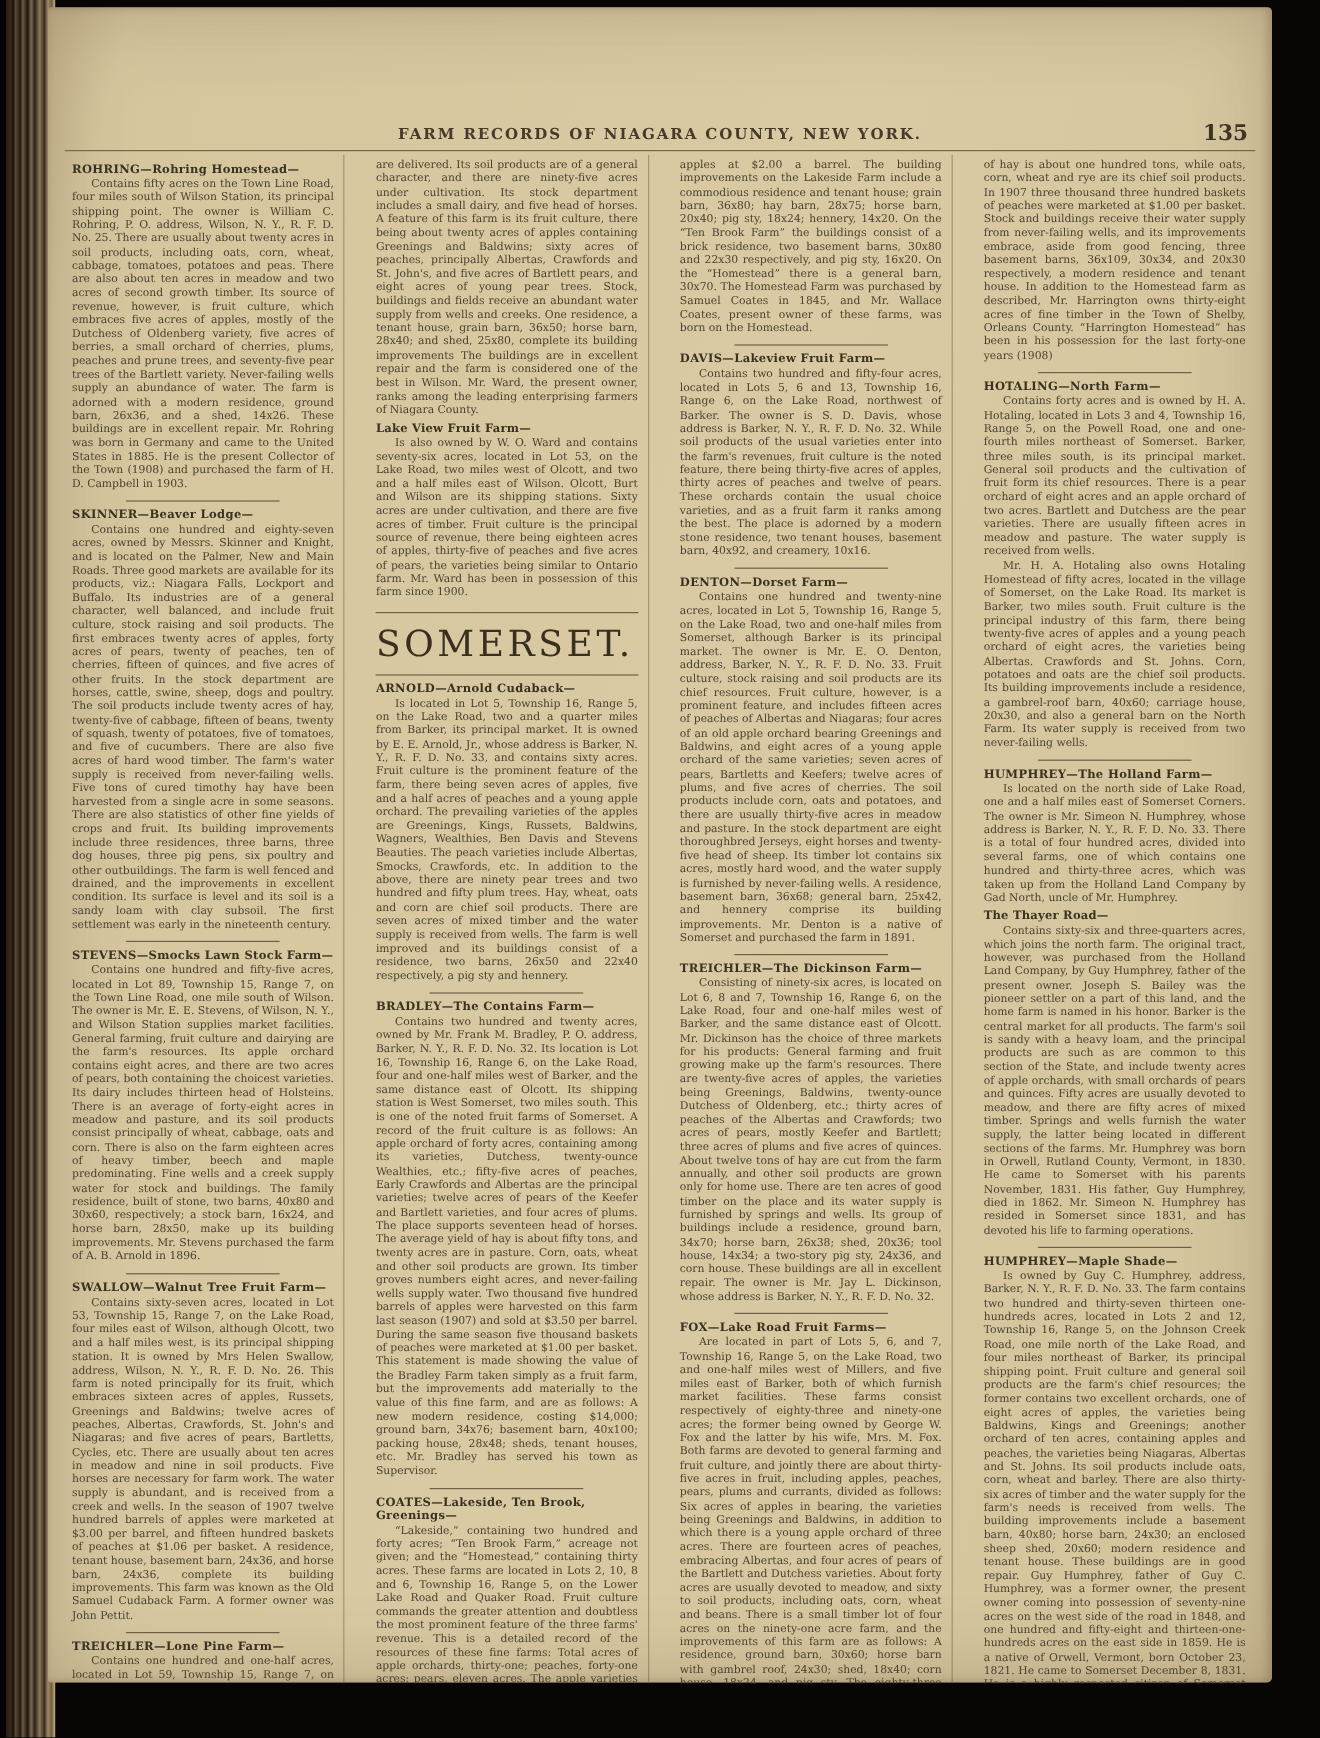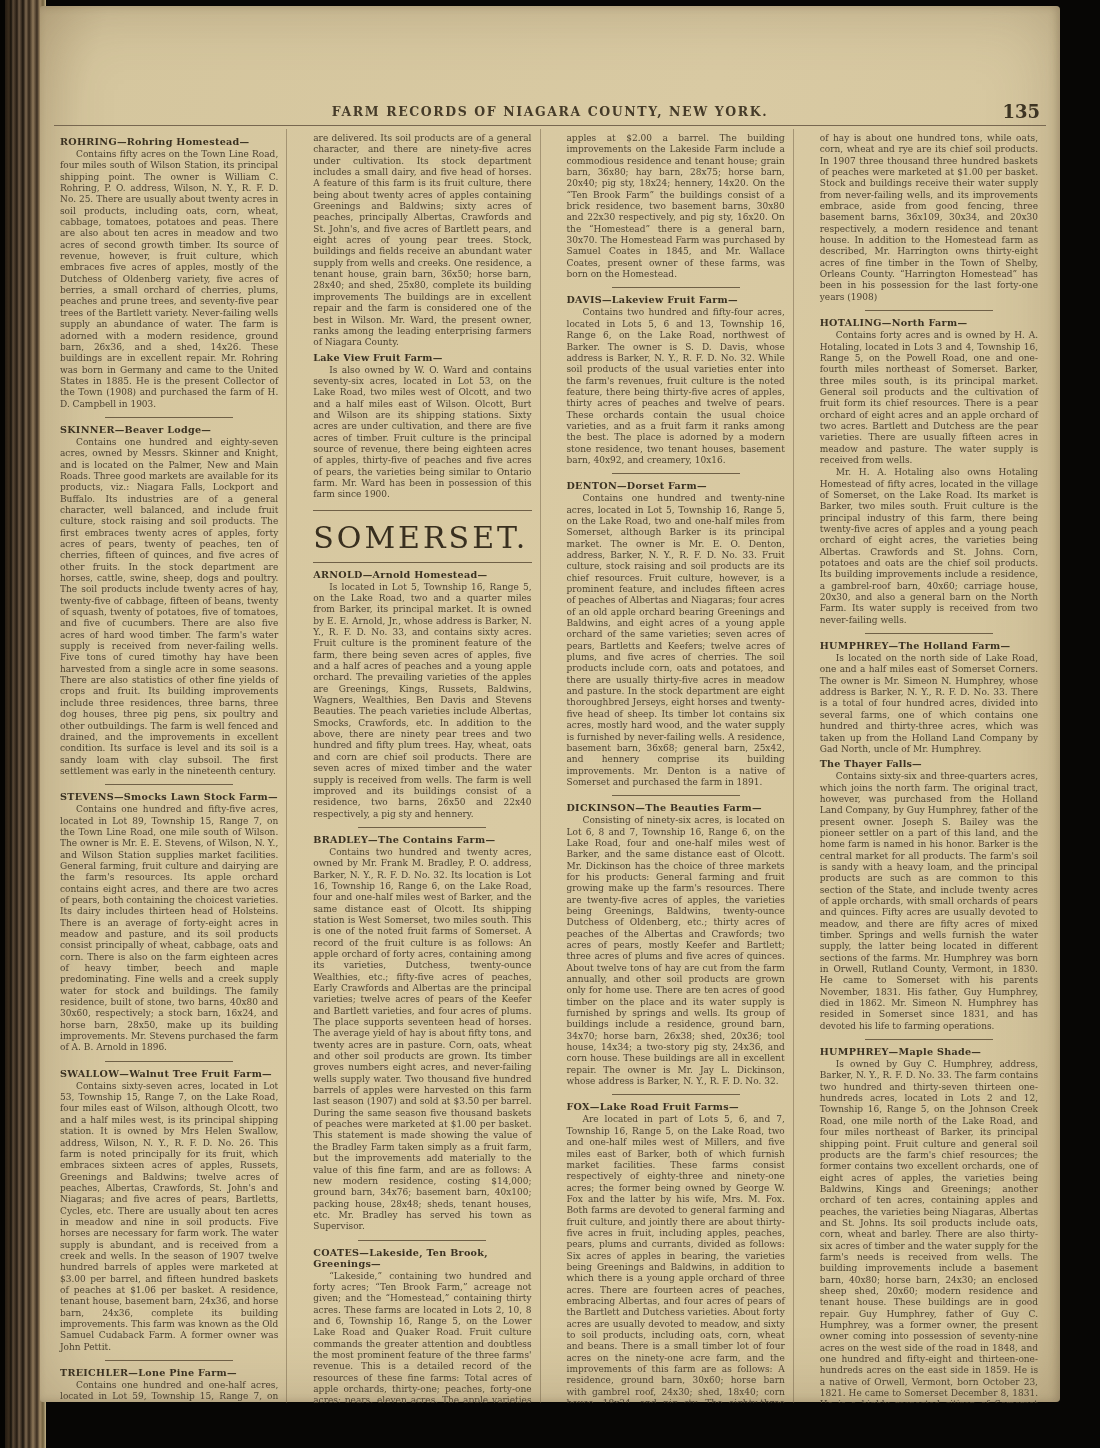--- a/index.html
+++ b/index.html
@@ -92,54 +92,54 @@
           <p class="body">Contains sixty-seven acres, located in Lot 53, Township 15, Range 7, on the Lake Road, four miles east of Wilson, although Olcott, two and a half miles west, is its principal shipping station.  It is owned by Mrs Helen Swallow, address, Wilson, N. Y., R. F. D. No. 26.  This farm is noted principally for its fruit, which embraces sixteen acres of apples, Russets, Greenings and Baldwins; twelve acres of peaches, Albertas, Crawfords, St. John's and Niagaras; and five acres of pears, Bartletts, Cycles, etc.  There are usually about ten acres in meadow and nine in soil products.  Five horses are necessary for farm work.  The water supply is abundant, and is received from a creek and wells.  In the season of 1907 twelve hundred barrels of apples were marketed at $3.00 per barrel, and fifteen hundred baskets of peaches at $1.06 per basket.  A residence, tenant house, basement barn, 24x36, and horse barn, 24x36, complete its building improvements.  This farm was known as the Old Samuel Cudaback Farm.  A former owner was John Pettit.</p>
           <div class="sep"></div>
           <div class="entry-heading">TREICHLER—Lone Pine Farm—</div>
           <p class="body">Contains one hundred and one-half acres, located in Lot 59, Township 15, Range 7, on the Ide Road, three miles west of Wilson Station, which, together with Newfane furnish market facilities.  The owner is David G. Treichler, address, Burt, N. Y., R. F. D. No. 28.  General soil products, fruit culture and a small dairy are the principal sources of revenue.  The fruit department includes seven acres of apples, Greenings and Baldwins, and two acres of grapes.  The annual yield of hay is about twenty tons and soil products embrace oats, corn, peas, beets, sweet corn, potatoes, wheat, etc.  There is a small timber grove on the farm of nine acres, mostly second growth, and its water supply is furnished by wells. Its building improvements embrace a residence, ground barn, 30x60, tool shed and blacksmith shop.  Mr. Treichler has owned the farm since 1865.  He is a native of the town of Lewiston.</p>
         </div>
         <div class="col">
           <p class="body no-indent">are delivered.  Its soil products are of a general character, and there are ninety-five acres under cultivation. Its stock department includes a small dairy, and five head of horses.  A feature of this farm is its fruit culture, there being about twenty acres of apples containing Greenings and Baldwins; sixty acres of peaches, principally Albertas, Crawfords and St. John's, and five acres of Bartlett pears, and eight acres of young pear trees. Stock, buildings and fields receive an abundant water supply from wells and creeks.  One residence, a tenant house, grain barn, 36x50; horse barn, 28x40; and shed, 25x80, complete its building improvements  The buildings are in excellent repair and the farm is considered one of the best in Wilson.  Mr. Ward, the present owner, ranks among the leading enterprising farmers of Niagara County.</p>
           <div class="entry-heading sub">Lake View Fruit Farm—</div>
           <p class="body">Is also owned by W. O. Ward and contains seventy-six acres, located in Lot 53, on the Lake Road, two miles west of Olcott, and two and a half miles east of Wilson. Olcott, Burt and Wilson are its shipping stations.  Sixty acres are under cultivation, and there are five acres of timber.  Fruit culture is the principal source of revenue, there being eighteen acres of apples, thirty-five of peaches and five acres of pears, the varieties being similar to Ontario farm.  Mr. Ward has been in possession of this farm since 1900.</p>
           <div class="section-head"><span>SOMERSET.</span></div>
-          <div class="entry-heading">ARNOLD—Arnold Homestead—</div>
+          <div class="entry-heading">ARNOLD—Arnold Cudaback—</div>
           <p class="body">Is located in Lot 5, Township 16, Range 5, on the Lake Road, two and a quarter miles from Barker, its principal market.  It is owned by E. E. Arnold, Jr., whose address is Barker, N. Y., R. F. D. No. 33, and contains sixty acres.  Fruit culture is the prominent feature of the farm, there being seven acres of apples, five and a half acres of peaches and a young apple orchard.  The prevailing varieties of the apples are Greenings, Kings, Russets, Baldwins, Wagners, Wealthies, Ben Davis and Stevens Beauties.  The peach varieties include Albertas, Smocks, Crawfords, etc.  In addition to the above, there are ninety pear trees and two hundred and fifty plum trees.  Hay, wheat, oats and corn are chief soil products.  There are seven acres of mixed timber and the water supply is received from wells.  The farm is well improved and its buildings consist of a residence, two barns, 26x50 and 22x40 respectively, a pig sty and hennery.</p>
           <div class="sep"></div>
           <div class="entry-heading">BRADLEY—The Contains Farm—</div>
           <p class="body">Contains two hundred and twenty acres, owned by Mr. Frank M. Bradley, P. O. address, Barker, N. Y., R. F. D. No. 32.  Its location is Lot 16, Township 16, Range 6, on the Lake Road, four and one-half miles west of Barker, and the same distance east of Olcott. Its shipping station is West Somerset, two miles south. This is one of the noted fruit farms of Somerset.  A record of the fruit culture is as follows: An apple orchard of forty acres, containing among its varieties, Dutchess, twenty-ounce Wealthies, etc.; fifty-five acres of peaches, Early Crawfords and Albertas are the principal varieties; twelve acres of pears of the Keefer and Bartlett varieties, and four acres of plums.  The place supports seventeen head of horses.  The average yield of hay is about fifty tons, and twenty acres are in pasture.  Corn, oats, wheat and other soil products are grown.  Its timber groves numbers eight acres, and never-failing wells supply water.  Two thousand five hundred barrels of apples were harvested on this farm last season (1907) and sold at $3.50 per barrel.  During the same season five thousand baskets of peaches were marketed at $1.00 per basket.  This statement is made showing the value of the Bradley Farm taken simply as a fruit farm, but the improvements add materially to the value of this fine farm, and are as follows: A new modern residence, costing $14,000; ground barn, 34x76; basement barn, 40x100; packing house, 28x48; sheds, tenant houses, etc.  Mr. Bradley has served his town as Supervisor.</p>
           <div class="sep"></div>
           <div class="entry-heading">COATES—Lakeside, Ten Brook, Greenings—</div>
           <p class="body">“Lakeside,” containing two hundred and forty acres; “Ten Brook Farm,” acreage not given; and the “Homestead,” containing thirty acres.  These farms are located in Lots 2, 10, 8 and 6, Township 16, Range 5, on the Lower Lake Road and Quaker Road.  Fruit culture commands the greater attention and doubtless the most prominent feature of the three farms' revenue.  This is a detailed record of the resources of these fine farms: Total acres of apple orchards, thirty-one; peaches, forty-one acres; pears, eleven acres.  The apple varieties consist of Baldwins, Greenings, Russets, Wealthies, etc.  The popular peach varieties include the Albertas, Niagaras and Crawfords, and the varieties of pears grown are the Bartletts, Keefers and Dutchess. In addition to the above record there are several acres of plum and quince trees.  These farms support forty cows and twelve horses, and there are usually about fifty acres of meadow, forty of pasture, twenty-five in wheat, thirty in oats, twenty in corn and several acres in potatoes, in addition to which there are twenty acres of good timber.  In 1907, five hundred barrels of pears were marketed at $4.00 a barrel.  The same year two thousand baskets of peaches at $1.00 per basket, and seven hundred and fifty barrels of apples at $3.00 per barrel.  In 1906, five hundred barrels of pears at $2.50 a barrel, and six thousand baskets of peaches at 50 cents a basket; seven hundred and fifty barrels of</p>
         </div>
         <div class="col">
           <p class="body no-indent">apples at $2.00 a barrel.  The building improvements on the Lakeside Farm include a commodious residence and tenant house; grain barn, 36x80; hay barn, 28x75; horse barn, 20x40; pig sty, 18x24; hennery, 14x20.  On the “Ten Brook Farm” the buildings consist of a brick residence, two basement barns, 30x80 and 22x30 respectively, and pig sty, 16x20.  On the “Homestead” there is a general barn, 30x70.  The Homestead Farm was purchased by Samuel Coates in 1845, and Mr. Wallace Coates, present owner of these farms, was born on the Homestead.</p>
           <div class="sep"></div>
           <div class="entry-heading">DAVIS—Lakeview Fruit Farm—</div>
           <p class="body">Contains two hundred and fifty-four acres, located in Lots 5, 6 and 13, Township 16, Range 6, on the Lake Road, northwest of Barker.  The owner is S. D. Davis, whose address is Barker, N. Y., R. F. D. No. 32. While soil products of the usual varieties enter into the farm's revenues, fruit culture is the noted feature, there being thirty-five acres of apples, thirty acres of peaches and twelve of pears.  These orchards contain the usual choice varieties, and as a fruit farm it ranks among the best.  The place is adorned by a modern stone residence, two tenant houses, basement barn, 40x92, and creamery, 10x16.</p>
           <div class="sep"></div>
           <div class="entry-heading">DENTON—Dorset Farm—</div>
           <p class="body">Contains one hundred and twenty-nine acres, located in Lot 5, Township 16, Range 5, on the Lake Road, two and one-half miles from Somerset, although Barker is its principal market.  The owner is Mr. E. O. Denton, address, Barker, N. Y., R. F. D. No. 33.  Fruit culture, stock raising and soil products are its chief resources. Fruit culture, however, is a prominent feature, and includes fifteen acres of peaches of Albertas and Niagaras; four acres of an old apple orchard bearing Greenings and Baldwins, and eight acres of a young apple orchard of the same varieties; seven acres of pears, Bartletts and Keefers; twelve acres of plums, and five acres of cherries.  The soil products include corn, oats and potatoes, and there are usually thirty-five acres in meadow and pasture.  In the stock department are eight thoroughbred Jerseys, eight horses and twenty-five head of sheep. Its timber lot contains six acres, mostly hard wood, and the water supply is furnished by never-failing wells.  A residence, basement barn, 36x68; general barn, 25x42, and hennery comprise its building improvements.  Mr. Denton is a native of Somerset and purchased the farm in 1891.</p>
           <div class="sep"></div>
-          <div class="entry-heading">DICKINSON—The Beauties Farm—</div>
+          <div class="entry-heading">TREICHLER—The Dickinson Farm—</div>
           <p class="body">Consisting of ninety-six acres, is located on Lot 6, 8 and 7, Township 16, Range 6, on the Lake Road, four and one-half miles west of Barker, and the same distance east of Olcott.  Mr. Dickinson has the choice of three markets for his products:  General farming and fruit growing make up the farm's resources.  There are twenty-five acres of apples, the varieties being Greenings, Baldwins, twenty-ounce Dutchess of Oldenberg, etc.; thirty acres of peaches of the Albertas and Crawfords; two acres of pears, mostly Keefer and Bartlett; three acres of plums and five acres of quinces.  About twelve tons of hay are cut from the farm annually, and other soil products are grown only for home use.  There are ten acres of good timber on the place and its water supply is furnished by springs and wells.  Its group of buildings include a residence, ground barn, 34x70; horse barn, 26x38; shed, 20x36; tool house, 14x34; a two-story pig sty, 24x36, and corn house.  These buildings are all in excellent repair.  The owner is Mr. Jay L. Dickinson, whose address is Barker, N. Y., R. F. D. No. 32.</p>
           <div class="sep"></div>
           <div class="entry-heading">FOX—Lake Road Fruit Farms—</div>
           <p class="body">Are located in part of Lots 5, 6, and 7, Township 16, Range 5, on the Lake Road, two and one-half miles west of Millers, and five miles east of Barker, both of which furnish market facilities.  These farms consist respectively of eighty-three and ninety-one acres; the former being owned by George W. Fox and the latter by his wife, Mrs. M. Fox.  Both farms are devoted to general farming and fruit culture, and jointly there are about thirty-five acres in fruit, including apples, peaches, pears, plums and currants, divided as follows: Six acres of apples in bearing, the varieties being Greenings and Baldwins, in addition to which there is a young apple orchard of three acres.  There are fourteen acres of peaches, embracing Albertas, and four acres of pears of the Bartlett and Dutchess varieties.  About forty acres are usually devoted to meadow, and sixty to soil products, including oats, corn, wheat and beans.  There is a small timber lot of four acres on the ninety-one acre farm, and the improvements of this farm are as follows: A residence, ground barn, 30x60; horse barn with gambrel roof, 24x30; shed, 18x40; corn house, 18x24, and pig sty.  The eighty-three acre farm is ornamented with a fine modern residence, basement barn, 40x80, and shed, 18x40.  In addition to these, there is a grist mill used exclusively for the farm's benefit.  Mr. Fox purchased of James Dickinson in 1885.</p>
         </div>
         <div class="col">
           <p class="body no-indent">of hay is about one hundred tons, while oats, corn, wheat and rye are its chief soil products.  In 1907 three thousand three hundred baskets of peaches were marketed at $1.00 per basket.  Stock and buildings receive their water supply from never-failing wells, and its improvements embrace, aside from good fencing, three basement barns, 36x109, 30x34, and 20x30 respectively, a modern residence and tenant house.  In addition to the Homestead farm as described, Mr. Harrington owns thirty-eight acres of fine timber in the Town of Shelby, Orleans County.  “Harrington Homestead” has been in his possession for the last forty-one years (1908)</p>
           <div class="sep"></div>
           <div class="entry-heading">HOTALING—North Farm—</div>
           <p class="body">Contains forty acres and is owned by H. A. Hotaling, located in Lots 3 and 4, Township 16, Range 5, on the Powell Road, one and one-fourth miles northeast of Somerset.  Barker, three miles south, is its principal market.  General soil products and the cultivation of fruit form its chief resources.  There is a pear orchard of eight acres and an apple orchard of two acres.  Bartlett and Dutchess are the pear varieties. There are usually fifteen acres in meadow and pasture. The water supply is received from wells.</p>
           <p class="body">Mr. H. A. Hotaling also owns Hotaling Homestead of fifty acres, located in the village of Somerset, on the Lake Road.  Its market is Barker, two miles south. Fruit culture is the principal industry of this farm, there being twenty-five acres of apples and a young peach orchard of eight acres, the varieties being Albertas. Crawfords and St. Johns.  Corn, potatoes and oats are the chief soil products.  Its building improvements include a residence, a gambrel-roof barn, 40x60; carriage house, 20x30, and also a general barn on the North Farm.  Its water supply is received from two never-failing wells.</p>
           <div class="sep"></div>
           <div class="entry-heading">HUMPHREY—The Holland Farm—</div>
           <p class="body">Is located on the north side of Lake Road, one and a half miles east of Somerset Corners.  The owner is Mr. Simeon N. Humphrey, whose address is Barker, N. Y., R. F. D. No. 33.  There is a total of four hundred acres, divided into several farms, one of which contains one hundred and thirty-three acres, which was taken up from the Holland Land Company by Gad North, uncle of Mr. Humphrey.</p>
-          <div class="entry-heading sub">The Thayer Falls—</div>
+          <div class="entry-heading sub">The Thayer Road—</div>
           <p class="body">Contains sixty-six and three-quarters acres, which joins the north farm.  The original tract, however, was purchased from the Holland Land Company, by Guy Humphrey, father of the present owner.  Joseph S. Bailey was the pioneer settler on a part of this land, and the home farm is named in his honor.  Barker is the central market for all products.  The farm's soil is sandy with a heavy loam, and the principal products are such as are common to this section of the State, and include twenty acres of apple orchards, with small orchards of pears and quinces.  Fifty acres are usually devoted to meadow, and there are fifty acres of mixed timber. Springs and wells furnish the water supply, the latter being located in different sections of the farms.  Mr. Humphrey was born in Orwell, Rutland County, Vermont, in 1830.  He came to Somerset with his parents November, 1831.  His father, Guy Humphrey, died in 1862.  Mr. Simeon N. Humphrey has resided in Somerset since 1831, and has devoted his life to farming operations.</p>
           <div class="sep"></div>
           <div class="entry-heading">HUMPHREY—Maple Shade—</div>
           <p class="body">Is owned by Guy C. Humphrey, address, Barker, N. Y., R. F. D. No. 33.  The farm contains two hundred and thirty-seven thirteen one-hundreds acres, located in Lots 2 and 12, Township 16, Range 5, on the Johnson Creek Road, one mile north of the Lake Road, and four miles northeast of Barker, its principal shipping point.  Fruit culture and general soil products are the farm's chief resources; the former contains two excellent orchards, one of eight acres of apples, the varieties being Baldwins, Kings and Greenings; another orchard of ten acres, containing apples and peaches, the varieties being Niagaras, Albertas and St. Johns.  Its soil products include oats, corn, wheat and barley.  There are also thirty-six acres of timber and the water supply for the farm's needs is received from wells.  The building improvements include a basement barn, 40x80; horse barn, 24x30; an enclosed sheep shed, 20x60; modern residence and tenant house.  These buildings are in good repair.  Guy Humphrey, father of Guy C. Humphrey, was a former owner, the present owner coming into possession of seventy-nine acres on the west side of the road in 1848, and one hundred and fifty-eight and thirteen-one-hundreds acres on the east side in 1859. He is a native of Orwell, Vermont, born October 23, 1821.  He came to Somerset December 8, 1831.  He is a highly respected citizen of Somerset and served, at one time, as President of the Farmers Club, and is an ex-Supervisor.  Mr. Humphrey has retired from the active management of his farm.</p>
           <div class="sep"></div>
           <div class="entry-heading">JESSON—Homestead—</div>
         </div>
       </div>
   </div>
 </div>

